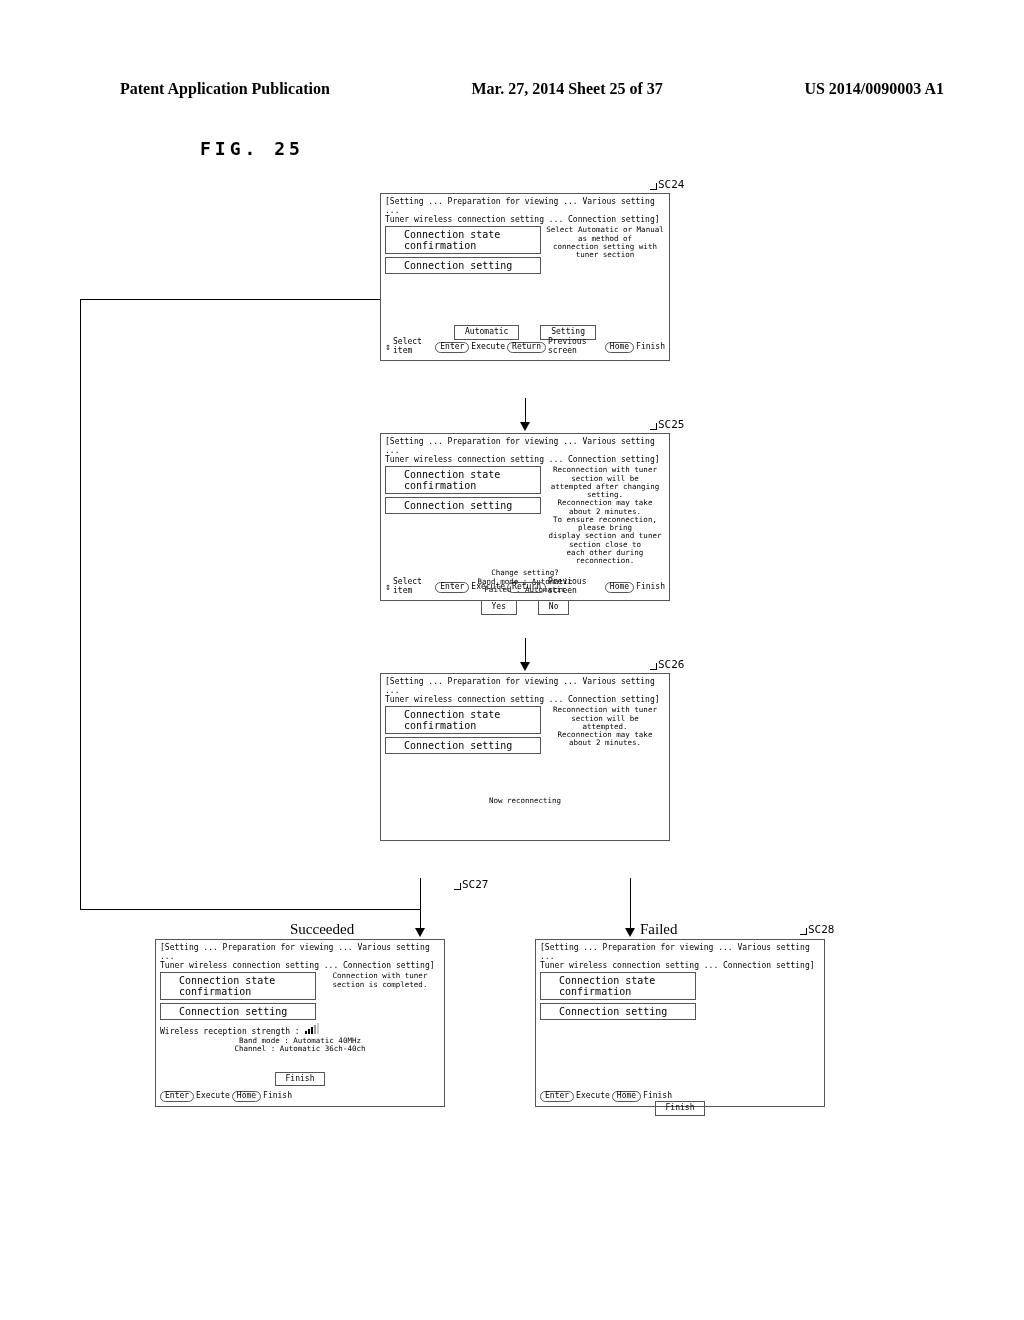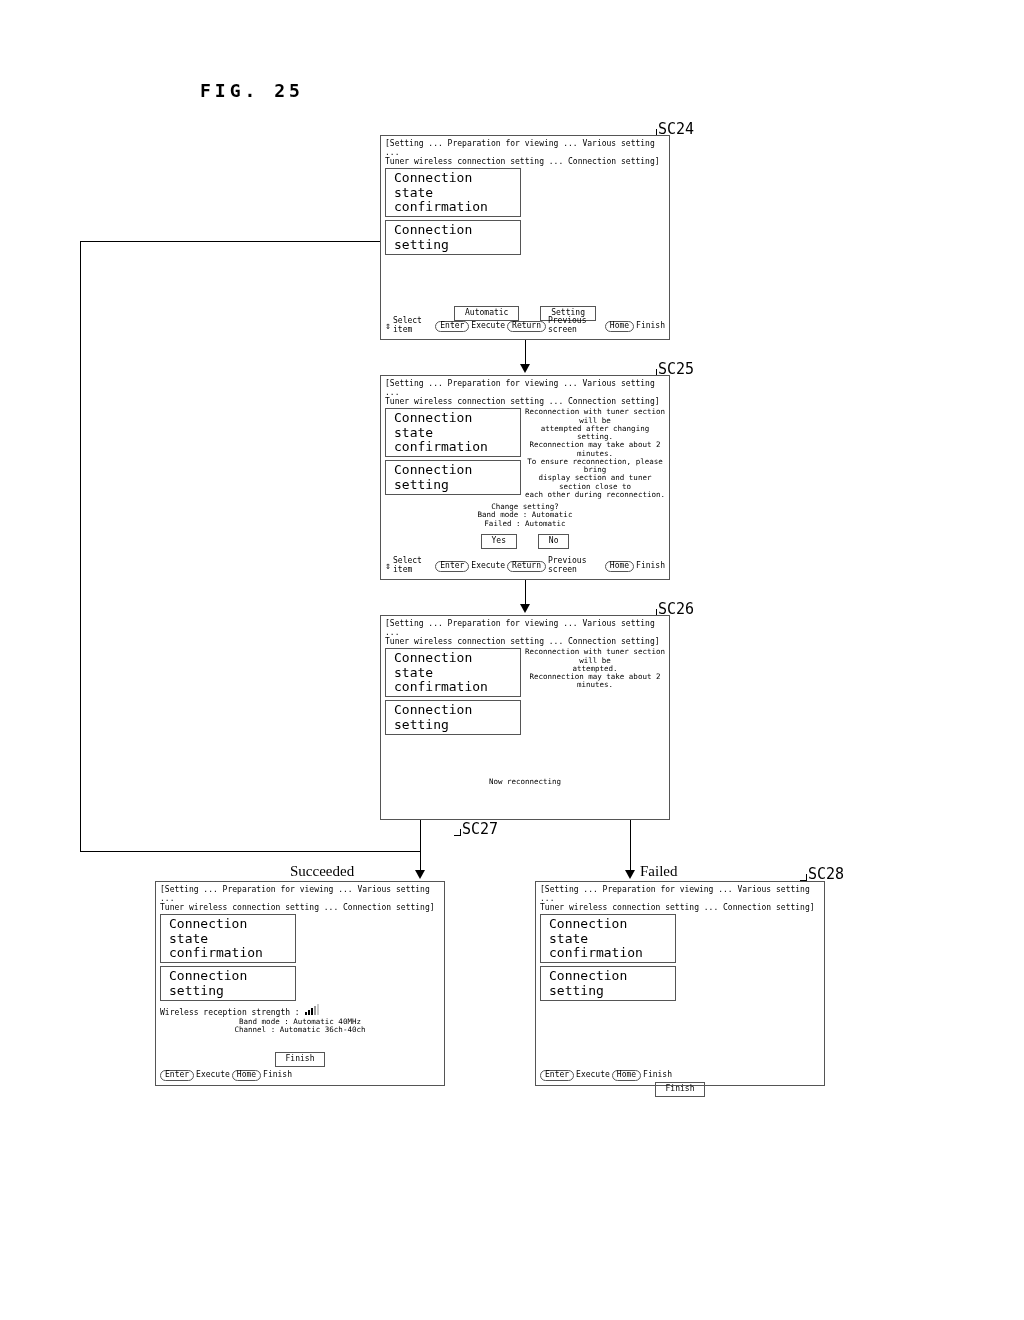--- a/index.html
+++ b/index.html
@@ -32,48 +32,48 @@
     position: relative;
     font-family: monospace;
     font-size: 8px;
     line-height: 1.1;
   }
   .screen {
     position: absolute;
     border: 1px solid #555;
     background: #fff;
     width: 290px;
-    height: 205px;
+    height: 168px;
     box-sizing: border-box;
     padding: 4px;
   }
   .sc-label {
     position: absolute;
-    font-size: 15px;
+    font-size: 11px;
   }
   .sc-label::before {
     content: "";
     display: inline-block;
     border-top: 1px solid #000;
     border-left: 1px solid #000;
     border-bottom-right-radius: 6px;
     width: 6px; height: 6px;
     margin-right: 1px;
     transform: rotate(180deg) translateY(-2px);
   }
   .breadcrumb {
     text-align: left;
     margin-bottom: 2px;
   }
   .sidebar-btn {
     border: 1px solid #555;
-    padding: 2px 8px;
+    padding: 2px 18px;
     width: 118px;
     margin-bottom: 3px;
-    font-size: 13px;
+    font-size: 10px;
   }
   .content-row {
     display: flex;
     gap: 4px;
   }
   .right-col { flex: 1; text-align: center; }
   .msg { text-align: center; font-size: 7.5px; }
   .dlg-btn {
     display: inline-block;
     border: 1px solid #555;
@@ -132,33 +132,42 @@
   .branch-label {
     position: absolute;
     font-size: 15px;
     font-family: "Times New Roman", serif;
   }
 </style>
 </head>
 <body>
 
 <div class="page">
+  <div class="header-row">
+    <span>Patent Application Publication</span>
+    <span>Mar. 27, 2014  Sheet 25 of 37</span>
+    <span>US 2014/0090003 A1</span>
+  </div>
 
   <div class="fig-label">FIG. 25</div>
 
   <div class="diagram" style="height:1000px;">
 
     <div class="sc-label" style="left:530px; top:0px;">SC24</div>
     <div class="screen" style="left:260px; top:14px;">
       <div class="breadcrumb" style="white-space:pre-line">[Setting ... Preparation for viewing ... Various setting ...
 Tuner wireless connection setting ... Connection setting]</div>
       <div class="content-row">
         <div>
           <div class="sidebar-btn">Connection state confirmation</div>
           <div class="sidebar-btn">Connection setting</div>
+        </div>
+        <div class="right-col">
+          <div class="msg" style="white-space:pre-line">Select Automatic or Manual as method of
+connection setting with tuner section</div>
         </div>
       </div>
       <div style="text-align:center; margin-top:48px;">
         <span class="dlg-btn">Automatic</span>
         <span class="dlg-btn">Setting</span>
       </div>
       <div class="footer-hints">
         <span class="arrow-icon">⇕</span>
         <span>Select item</span>
         <span class="pill">Enter</span>
@@ -245,20 +254,23 @@
 
     <div class="sc-label" style="left:310px; top:700px;margin-left:24px;">SC27</div>
     <div class="screen" style="left:35px; top:760px;">
       <div class="breadcrumb" style="white-space:pre-line">[Setting ... Preparation for viewing ... Various setting ...
 Tuner wireless connection setting ... Connection setting]</div>
       <div class="content-row">
         <div>
           <div class="sidebar-btn">Connection state confirmation</div>
           <div class="sidebar-btn">Connection setting</div>
         </div>
+        <div class="right-col">
+          <div class="msg">Connection with tuner section is completed.</div>
+        </div>
       </div>
       <div style="text-align:left; ">
         <span>Wireless reception strength :</span>
         <span class="signal">
             <span></span>
             <span></span>
             <span></span>
             <span></span>
             <span></span>
           </span>

